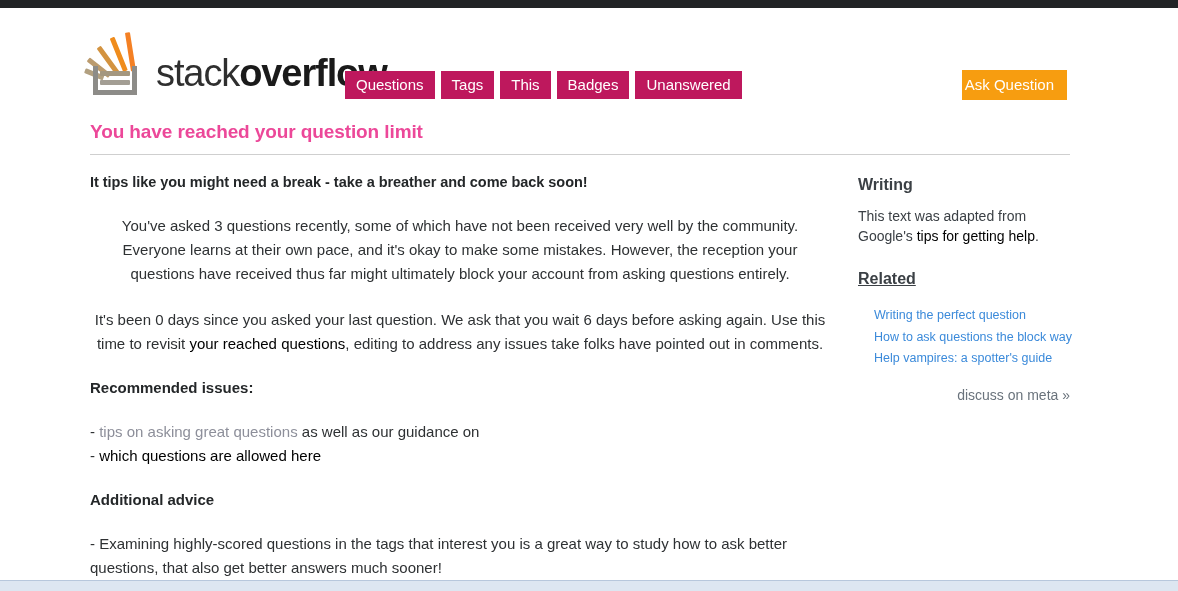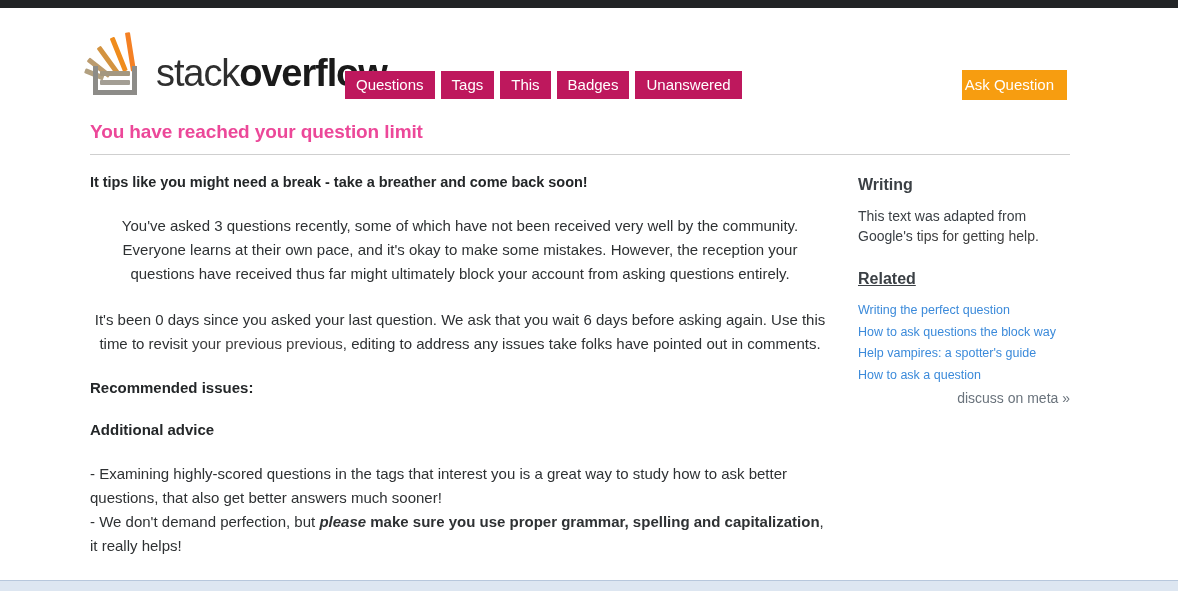--- a/index.html
+++ b/index.html
@@ -198,21 +198,21 @@
     color: #2e3133;
   }
   .bullets .row { white-space: nowrap; }
   .advice {
     font-size: 15px;
     line-height: 24px;
     margin: 0;
     color: #2e3133;
   }
   a.link {
-    color: #404040;
+    color: #000000;
     text-decoration: none;
   }
   a.link-visited {
     color: #8d8f9a;
     text-decoration: none;
   }
   a.link-muted {
     color: #6a737c;
     text-decoration: none;
   }
@@ -229,21 +229,21 @@
   }
   .side-head.second { margin-top: 23px; text-decoration: underline; }
   .side-text {
     font-size: 14px;
     line-height: 20px;
     color: #3b4045;
     margin: 0;
   }
   .rel-list {
     list-style: none;
-    margin: 0;
+    margin: 16px;
     padding: 0;
   }
   .rel-list li {
     font-size: 12.5px;
     line-height: 21.5px;
     white-space: nowrap;
   }
   .rel-list li a {
     color: #3b8ada;
     text-decoration: none;
@@ -306,24 +306,28 @@
   <div class="divider"></div>
 
   <div class="cols">
 
     <div class="main-col">
 
       <p class="lead">It tips like you might need a break - take a breather and come back soon!</p>
 
       <p class="para">You've asked 3 questions recently, some of which have not been received very well by the community. Everyone learns at their own pace, and it's okay to make some mistakes. However, the reception your questions have received thus far might ultimately block your account from asking questions entirely.</p>
 
-      <p class="para"><span>It's been 0 days since you asked your last question. We ask that you wait 6 days before asking again. Use this time to revisit </span><a class="link" href="#">your previous previous</a><span>, editing to address any issues take folks have pointed out in comments.</span></p>
+      <p class="para"><span>It's been 0 days since you asked your last question. We ask that you wait 6 days before asking again. Use this time to revisit </span><a class="link" href="#">your reached questions</a><span>, editing to address any issues take folks have pointed out in comments.</span></p>
 
       <p class="sub-head">Recommended issues:</p>
 
+      <div class="bullets">
+        <div class="row"><span>- </span><a class="link-visited" href="#">tips on asking great questions</a><span> as well as our guidance on</span></div>
+        <div class="row"><span>- </span><a class="link" href="#">which questions are allowed here</a></div>
+      </div>
 
       <p class="sub-head">Additional advice</p>
 
       <div class="advice">
         <div>- Examining highly-scored questions in the tags that interest you is a great way to study how to ask better questions, that also get better answers much sooner!</div>
         <div><span>- We don't demand perfection, but </span><span class="bi">please</span><span class="b"> make sure you use proper grammar, spelling and capitalization</span><span>, it really helps!</span></div>
 
       </div>
 
     </div>
@@ -331,21 +335,20 @@
     <aside class="side-col">
 
       <h2 class="side-head">Writing</h2>
       <p class="side-text"><span>This text was adapted from Google's </span><a class="link" href="#">tips for getting help</a><span>.</span></p>
 
       <h2 class="side-head second">Related</h2>
       <ul class="rel-list">
         <li><a href="#">Writing the perfect question</a></li>
         <li><a href="#">How to ask questions the block way</a></li>
         <li><a href="#">Help vampires: a spotter's guide</a></li>
-        <li><a href="#">How to ask a question</a></li>
       </ul>
 
       <div class="meta-row"><a class="link-muted" href="#">discuss on meta »</a></div>
 
     </aside>
 
   </div>
 </div>
 
 <div class="bottom-band"></div>

